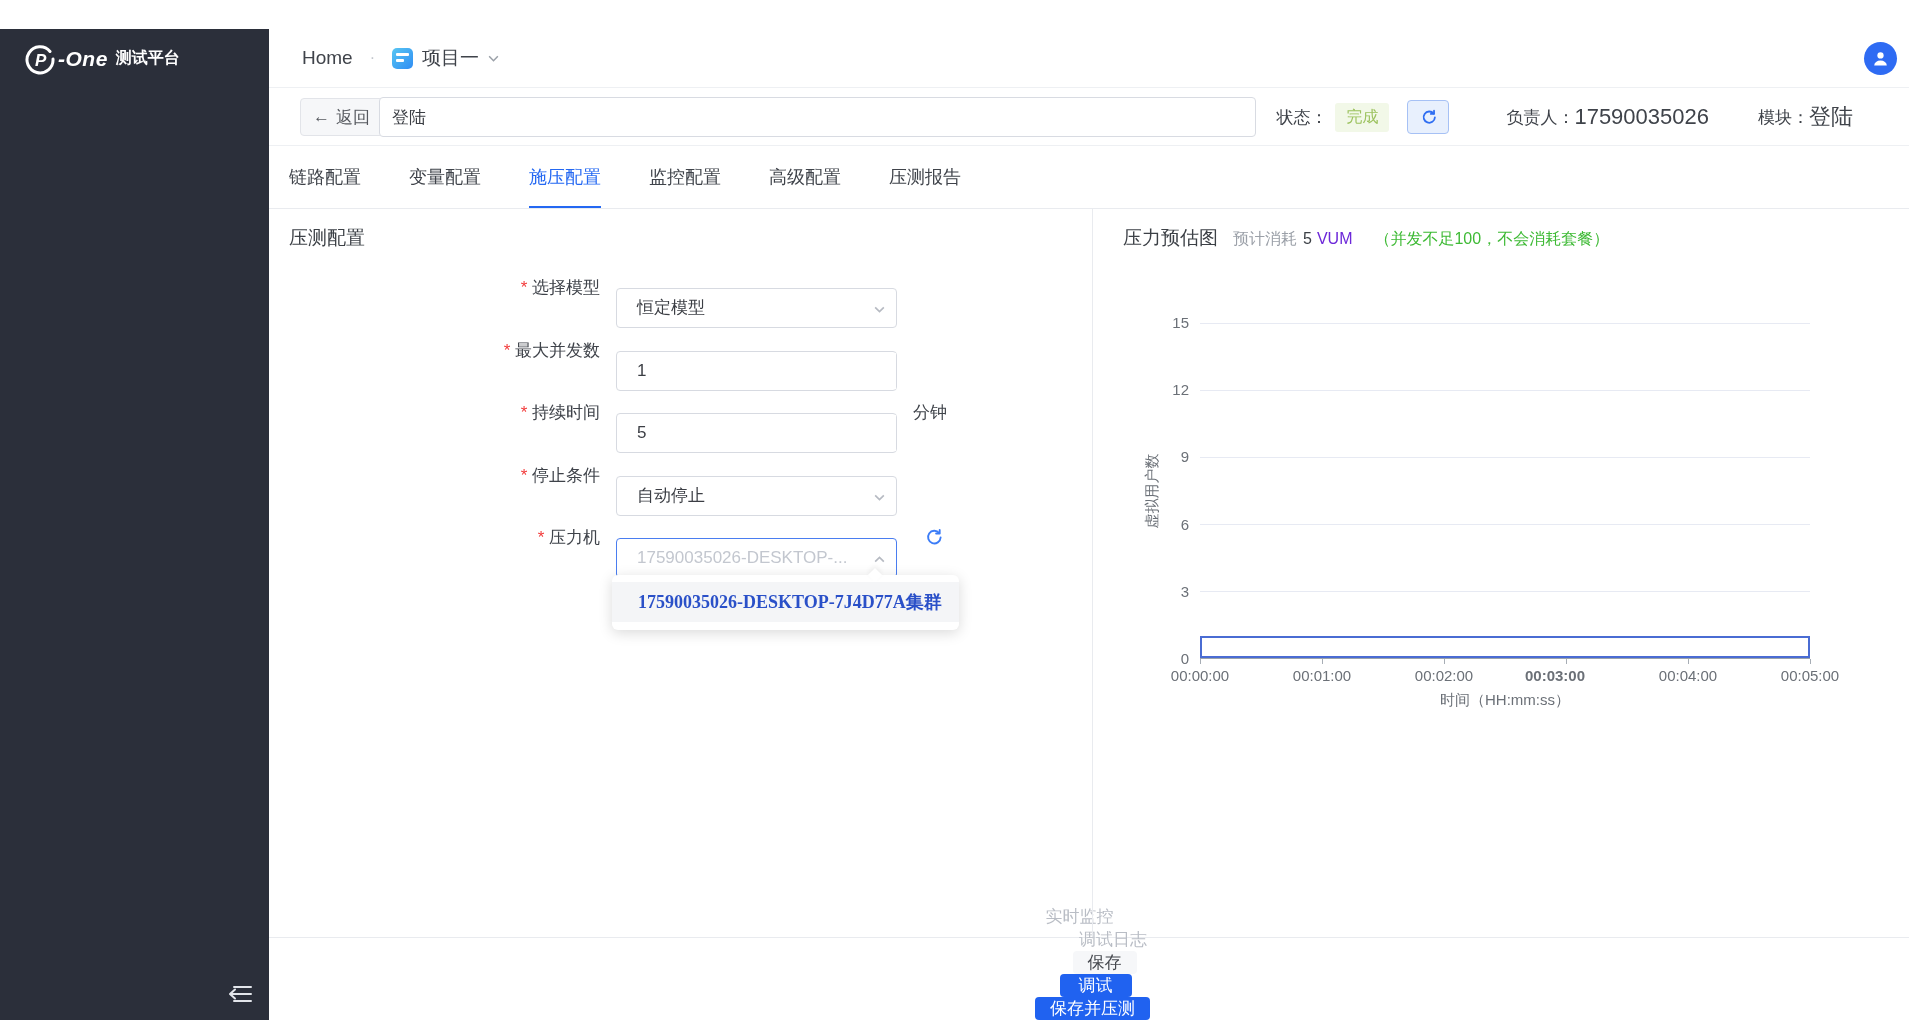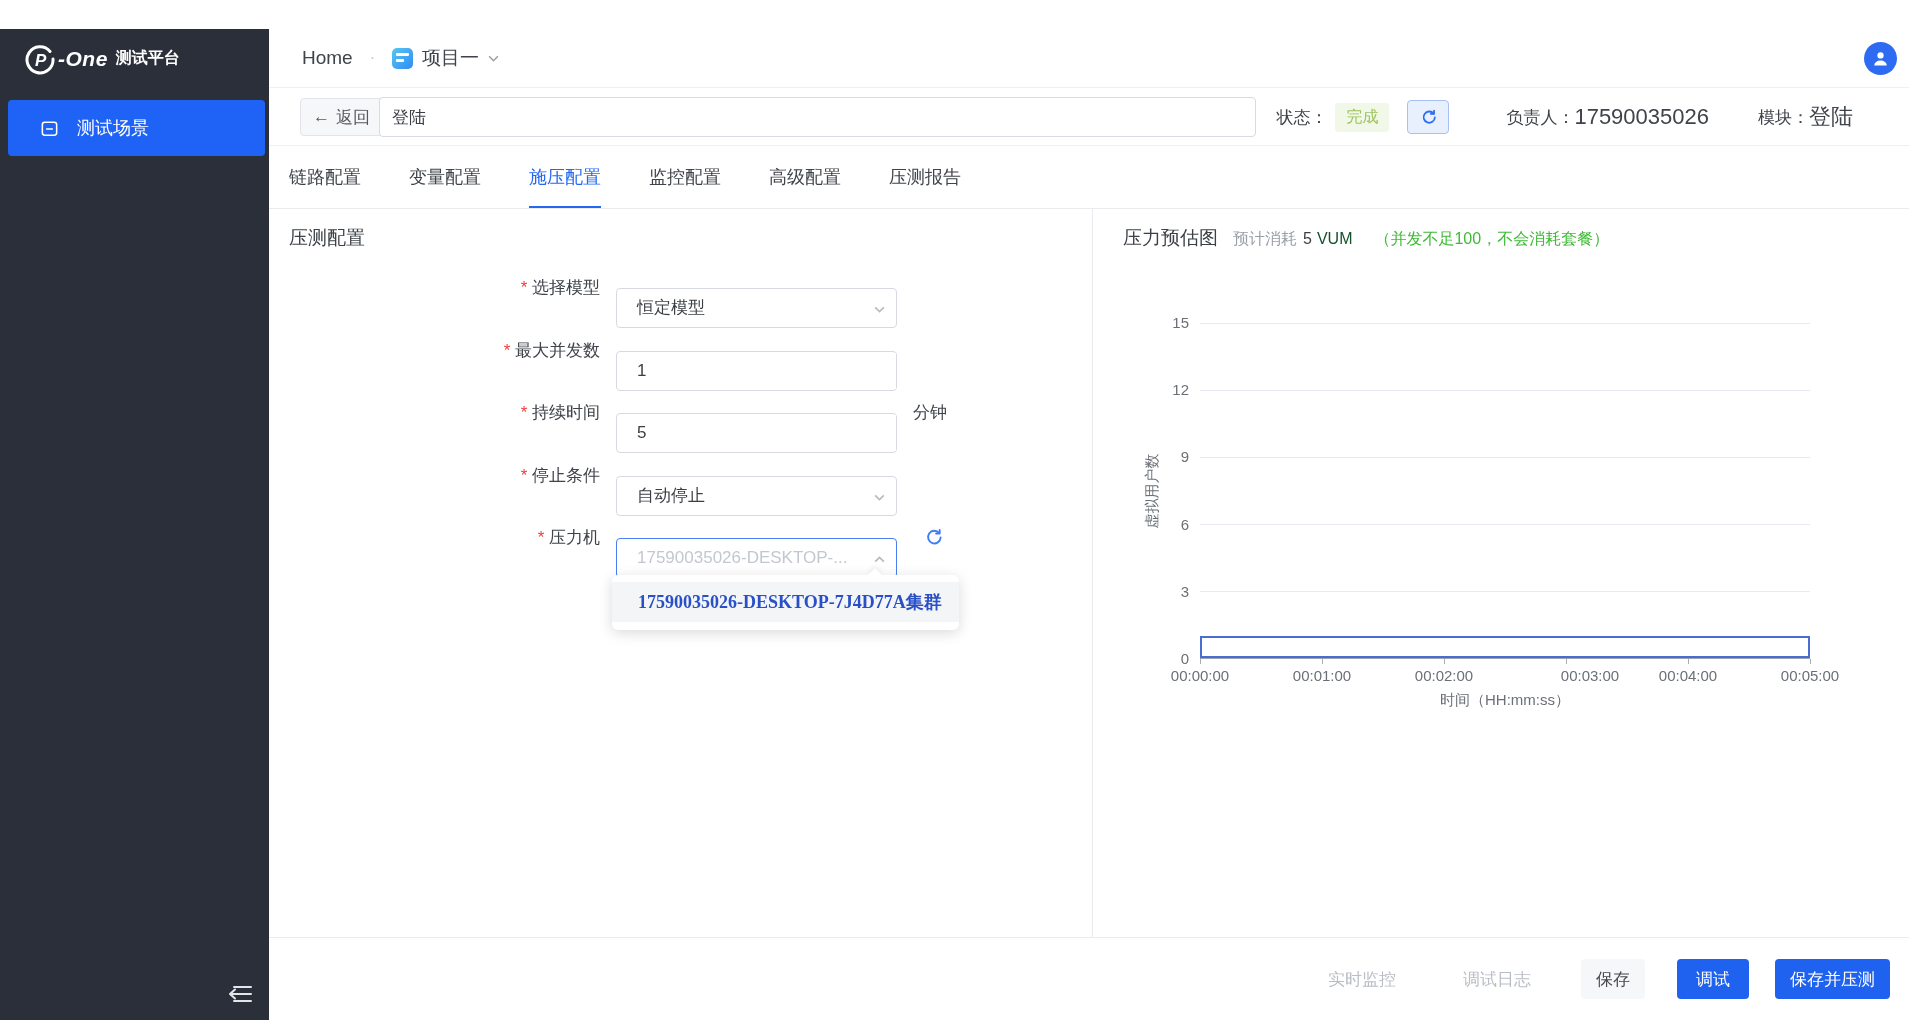--- a/index.html
+++ b/index.html
@@ -74,35 +74,35 @@
 
   .dropdown { position:absolute; left:343px; top:366px; width:347px; background:#fff; border-radius:6px; box-shadow:0 3px 14px rgba(0,0,0,.15); padding:7px 0 8px 0; }
   .dropdown::before { content:""; position:absolute; left:258px; top:-5px; width:10px; height:10px; background:#fff; transform:rotate(45deg); box-shadow:-2px -2px 5px rgba(0,0,0,.06); }
   .dd-item { height:40px; line-height:40px; padding-left:26px; background:#f4f5f7; font-family:"Liberation Serif","DejaVu Serif",serif; font-weight:bold; font-size:18px; color:#2a50c8; cursor:pointer; }
 
   
   .chart-title-row { position:absolute; left:854px; top:16px; display:flex; align-items:baseline; }
   .ct-title { font-size:19px; color:#3c4046; }
   .ct-consume { font-size:16px; color:#9ba0a8; margin-left:15px; }
   .ct-value { font-size:16px; color:#3c4046; margin-left:6px; }
-  .ct-unit { font-size:16px; color:#14532d; margin-left:5px; }
+  .ct-unit { font-size:16px; color:#6d28d9; margin-left:5px; }
   .ct-note { font-size:16px; color:#3eba35; margin-left:22px; }
 
   #chart { position:absolute; left:870px; top:80px; width:700px; height:430px; }
   #plot { position:absolute; left:61px; top:34px; width:610px; height:336px; border-bottom:1px solid #9ba3ac; }
   .gridline { position:absolute; height:1px; background:#e7eaf3; }
   .ytick { position:absolute; left:0; width:50px; text-align:right; font-size:15px; color:#6b7077; line-height:20px; }
   .xtick { position:absolute; top:378px; transform:translateX(-50%); font-size:15px; color:#6b7077; white-space:nowrap; }
   .xtickmark { position:absolute; top:370px; width:1px; height:5px; background:#a7adb5; }
   .series-rect { position:absolute; left:0; right:0; bottom:0; border:2px solid #4a6cd3; background:transparent; }
   .ytitle { position:absolute; left:13px; top:202px; transform:translate(-50%,-50%) rotate(-90deg); font-size:15px; color:#6b7077; white-space:nowrap; }
   .xtitle { position:absolute; left:61px; width:610px; top:402px; text-align:center; font-size:15px; color:#6b7077; }
 
   
-  .footer { height:83px; border-top:1px solid #e9ebef; display:flex; align-items:center; justify-content:flex-end; padding-right:19px; background:#fff; }
+  .footer { height:83px; border-top:1px solid #e9ebef; display:flex; align-items:center; justify-content:flex-end; padding-right:19px; background:#fff;flex-direction:column; }
   .f-link { font-size:17px; color:#b9bdc5; cursor:pointer; }
   .f-link.l2 { margin-left:67px; }
   .btn { height:40px; border-radius:4px; font-size:17px; display:flex; align-items:center; justify-content:center; cursor:pointer; }
   .btn-save { margin-left:50px; padding:0 15px; background:#f6f7f9; color:#45484e; }
   .btn-primary { background:#2062f0; color:#fff; }
   .btn-debug { margin-left:32px; padding:0 19px; }
   .btn-run { margin-left:26px; padding:0 15px; }
 
   svg { display:block; }
 </style>
@@ -113,27 +113,20 @@
 
 
   <div class="sidebar">
     <div class="logo">
       <svg class="logo-mark" viewBox="0 0 32 32">
         <path d="M26 8.5A13 13 0 1 0 29 16" fill="none" stroke="#fff" stroke-width="3" stroke-linecap="round"></path>
         <text x="11" y="23" font-size="17" font-weight="bold" font-style="italic" fill="#fff" font-family="Liberation Sans, sans-serif">P</text>
       </svg>
       <span class="logo-name">-One</span>
       <span class="logo-suffix">测试平台</span>
-    </div>
-    <div class="menu-item">
-      <svg width="21" height="21" viewBox="0 0 22 22">
-        <rect x="3.5" y="4.5" width="15" height="13.5" rx="2.5" fill="none" stroke="#fff" stroke-width="1.6"></rect>
-        <path d="M8 11.5h6" stroke="#fff" stroke-width="1.6" stroke-linecap="round"></path>
-      </svg>
-      <span class="label">测试场景</span>
     </div>
     <div class="collapse-btn">
       <svg width="27" height="22" viewBox="0 0 27 22">
         <path d="M8 4h17" stroke="#e2e5ea" stroke-width="2" stroke-linecap="round"></path>
         <path d="M25 11H5M9 6.5 4 11l5 4.5" fill="none" stroke="#e2e5ea" stroke-width="2" stroke-linecap="round" stroke-linejoin="round"></path>
         <path d="M8 18h17" stroke="#e2e5ea" stroke-width="2" stroke-linecap="round"></path>
       </svg>
     </div>
   </div>
 
@@ -272,21 +265,21 @@
           <div class="gridline" style="top: 100.7px; left: 61px; width: 610px;"></div>
           <div class="ytick" style="top: 91.2px;">12</div>
           <div class="gridline" style="top: 33.5px; left: 61px; width: 610px;"></div>
           <div class="ytick" style="top: 24px;">15</div>
           <div class="xtick" style="left: 61px;">00:00:00</div>
           <div class="xtickmark" style="left: 61px;"></div>
           <div class="xtick" style="left: 183px;">00:01:00</div>
           <div class="xtickmark" style="left: 183px;"></div>
           <div class="xtick" style="left: 305px;">00:02:00</div>
           <div class="xtickmark" style="left: 305px;"></div>
-          <div class="xtick" style="left: 451px;">00:03:00</div>
+          <div class="xtick" style="left: 416px; font-weight: bold;">00:03:00</div>
           <div class="xtickmark" style="left: 427px;"></div>
           <div class="xtick" style="left: 549px;">00:04:00</div>
           <div class="xtickmark" style="left: 549px;"></div>
           <div class="xtick" style="left: 671px;">00:05:00</div>
           <div class="xtickmark" style="left: 671px;"></div>
         </div>
     </div>
 
     <div class="footer">
       <span class="f-link">实时监控</span>

